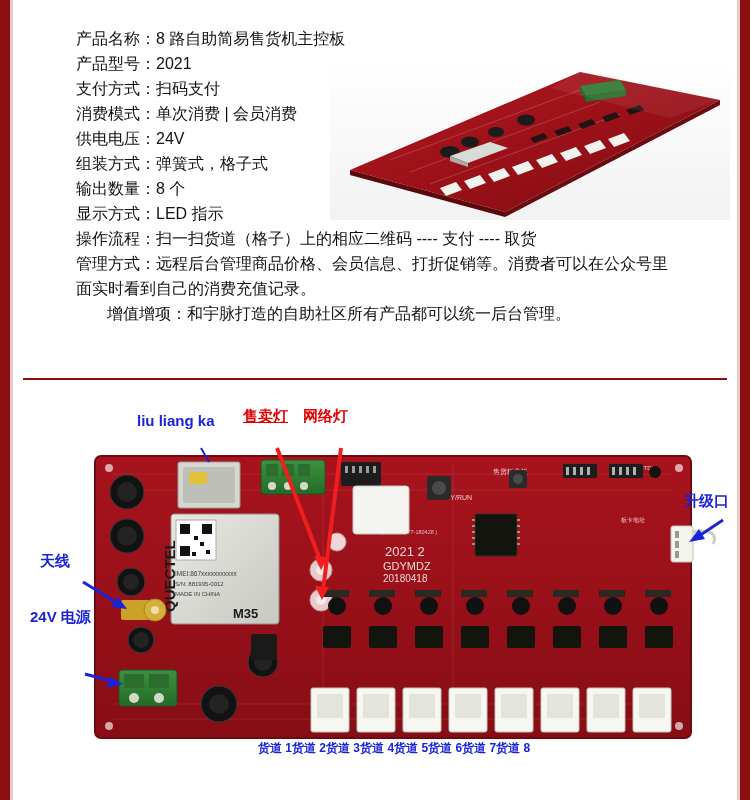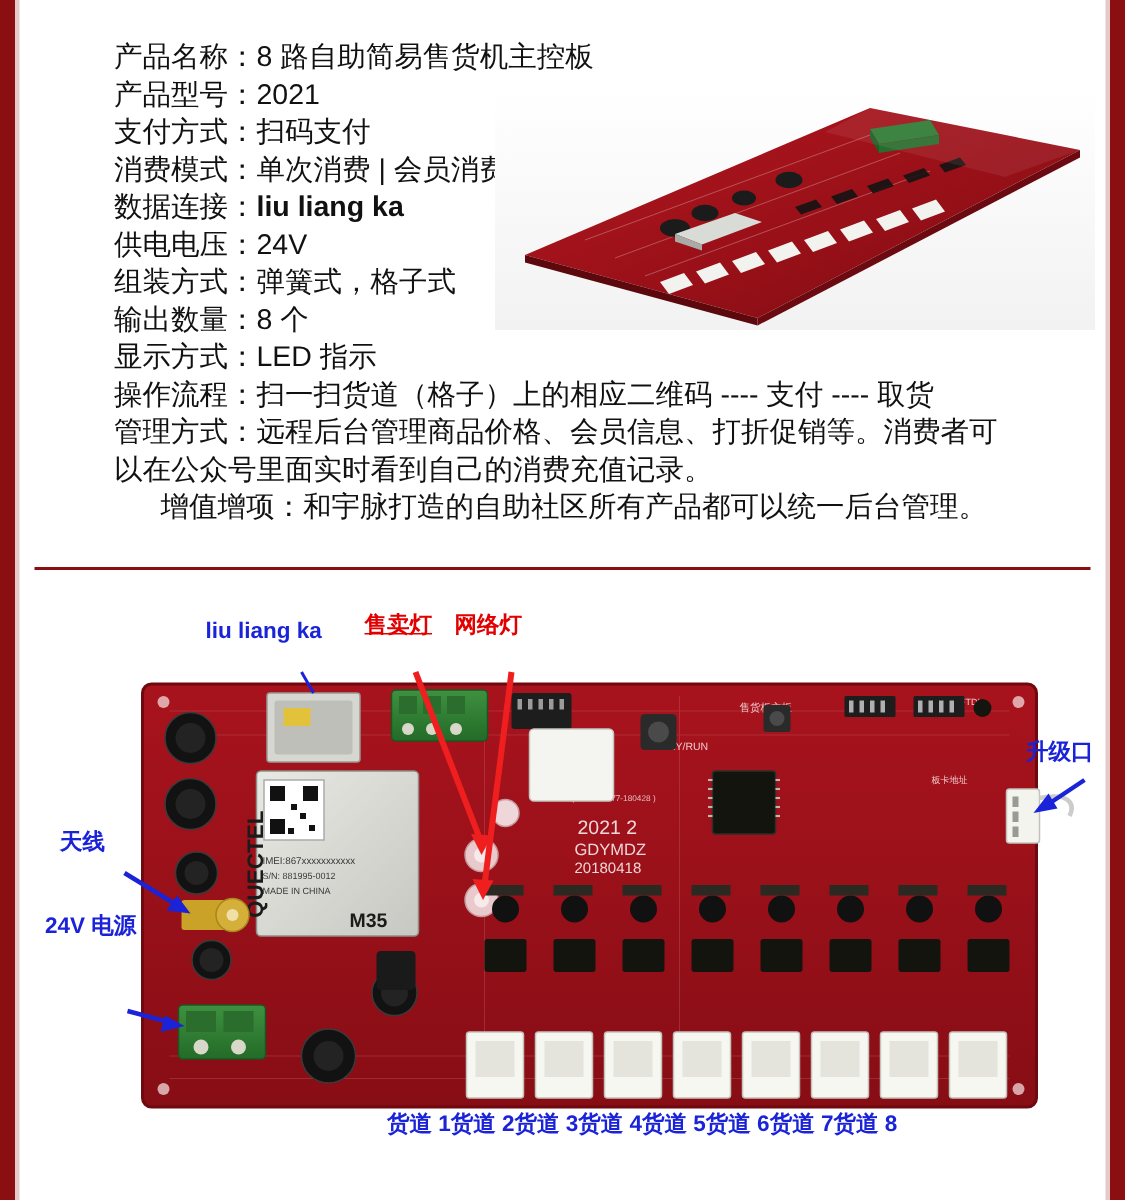--- a/index.html
+++ b/index.html
@@ -22,21 +22,21 @@
   .frame-inner{
     position:absolute;left:10px;top:0;width:730px;height:800px;
     box-sizing:border-box;
     border-left:3px solid #e6c9c9;
     border-right:3px solid #e6c9c9;
     pointer-events:none;
   }
   
   .spec{
     position:absolute;left:76px;top:26px;width:400px;
-    font-size:19px;line-height:25px;color:#111;
+    font-size:16px;line-height:25px;color:#111;
   }
   .spec .row{white-space:nowrap;}
   .spec .label{color:#111;}
   .spec .val{color:#111;}
   .spec .bold{font-weight:bold;}
   .spec .row.flow{white-space:nowrap;}
   .spec .mgmt{width:594px;white-space:normal;}
   .spec .plus{width:594px;white-space:normal;margin-left:31px;}
   .spec .feat{width:594px;white-space:normal;}
 
@@ -63,21 +63,21 @@
     font-size:15px;
     color:#1a23d8;
     font-weight:bold;
     white-space:nowrap;
   }
   .callout.red{color:#e20000;}
   .callout.blue{color:#1a23d8;}
 
   .bottom-labels{
     position:absolute;left:258px;top:740px;
-    font-size:15px;color:#1a23d8;font-weight:bold;white-space:nowrap;
+    font-size:12px;color:#1a23d8;font-weight:bold;white-space:nowrap;
     letter-spacing:0px;
   }
   .bottom-labels span{margin-right:0px;}
 
   .pcb-wrap{position:absolute;left:0;top:0;width:704px;height:390px;}
 </style>
 </head>
 <body>
 
 <div class="page-frame"></div>
@@ -88,23 +88,20 @@
     <span class="label">产品名称：</span><span class="val">8 路自助简易售货机主控板</span>
   </div>
   <div class="row">
     <span class="label">产品型号：</span><span class="val">2021</span>
   </div>
   <div class="row">
     <span class="label">支付方式：</span><span class="val">扫码支付</span>
   </div>
   <div class="row">
     <span class="label">消费模式：</span><span class="val">单次消费 | 会员消费</span>
-  </div>
-  <div class="row">
-    <span class="label">数据连接：</span><span class="val bold">liu liang  ka</span>
   </div>
   <div class="row">
     <span class="label">供电电压：</span><span class="val">24V</span>
   </div>
   <div class="row">
     <span class="label">组装方式：</span><span class="val">弹簧式，格子式</span>
   </div>
   <div class="row">
     <span class="label">输出数量：</span><span class="val">8 个</span>
   </div>

